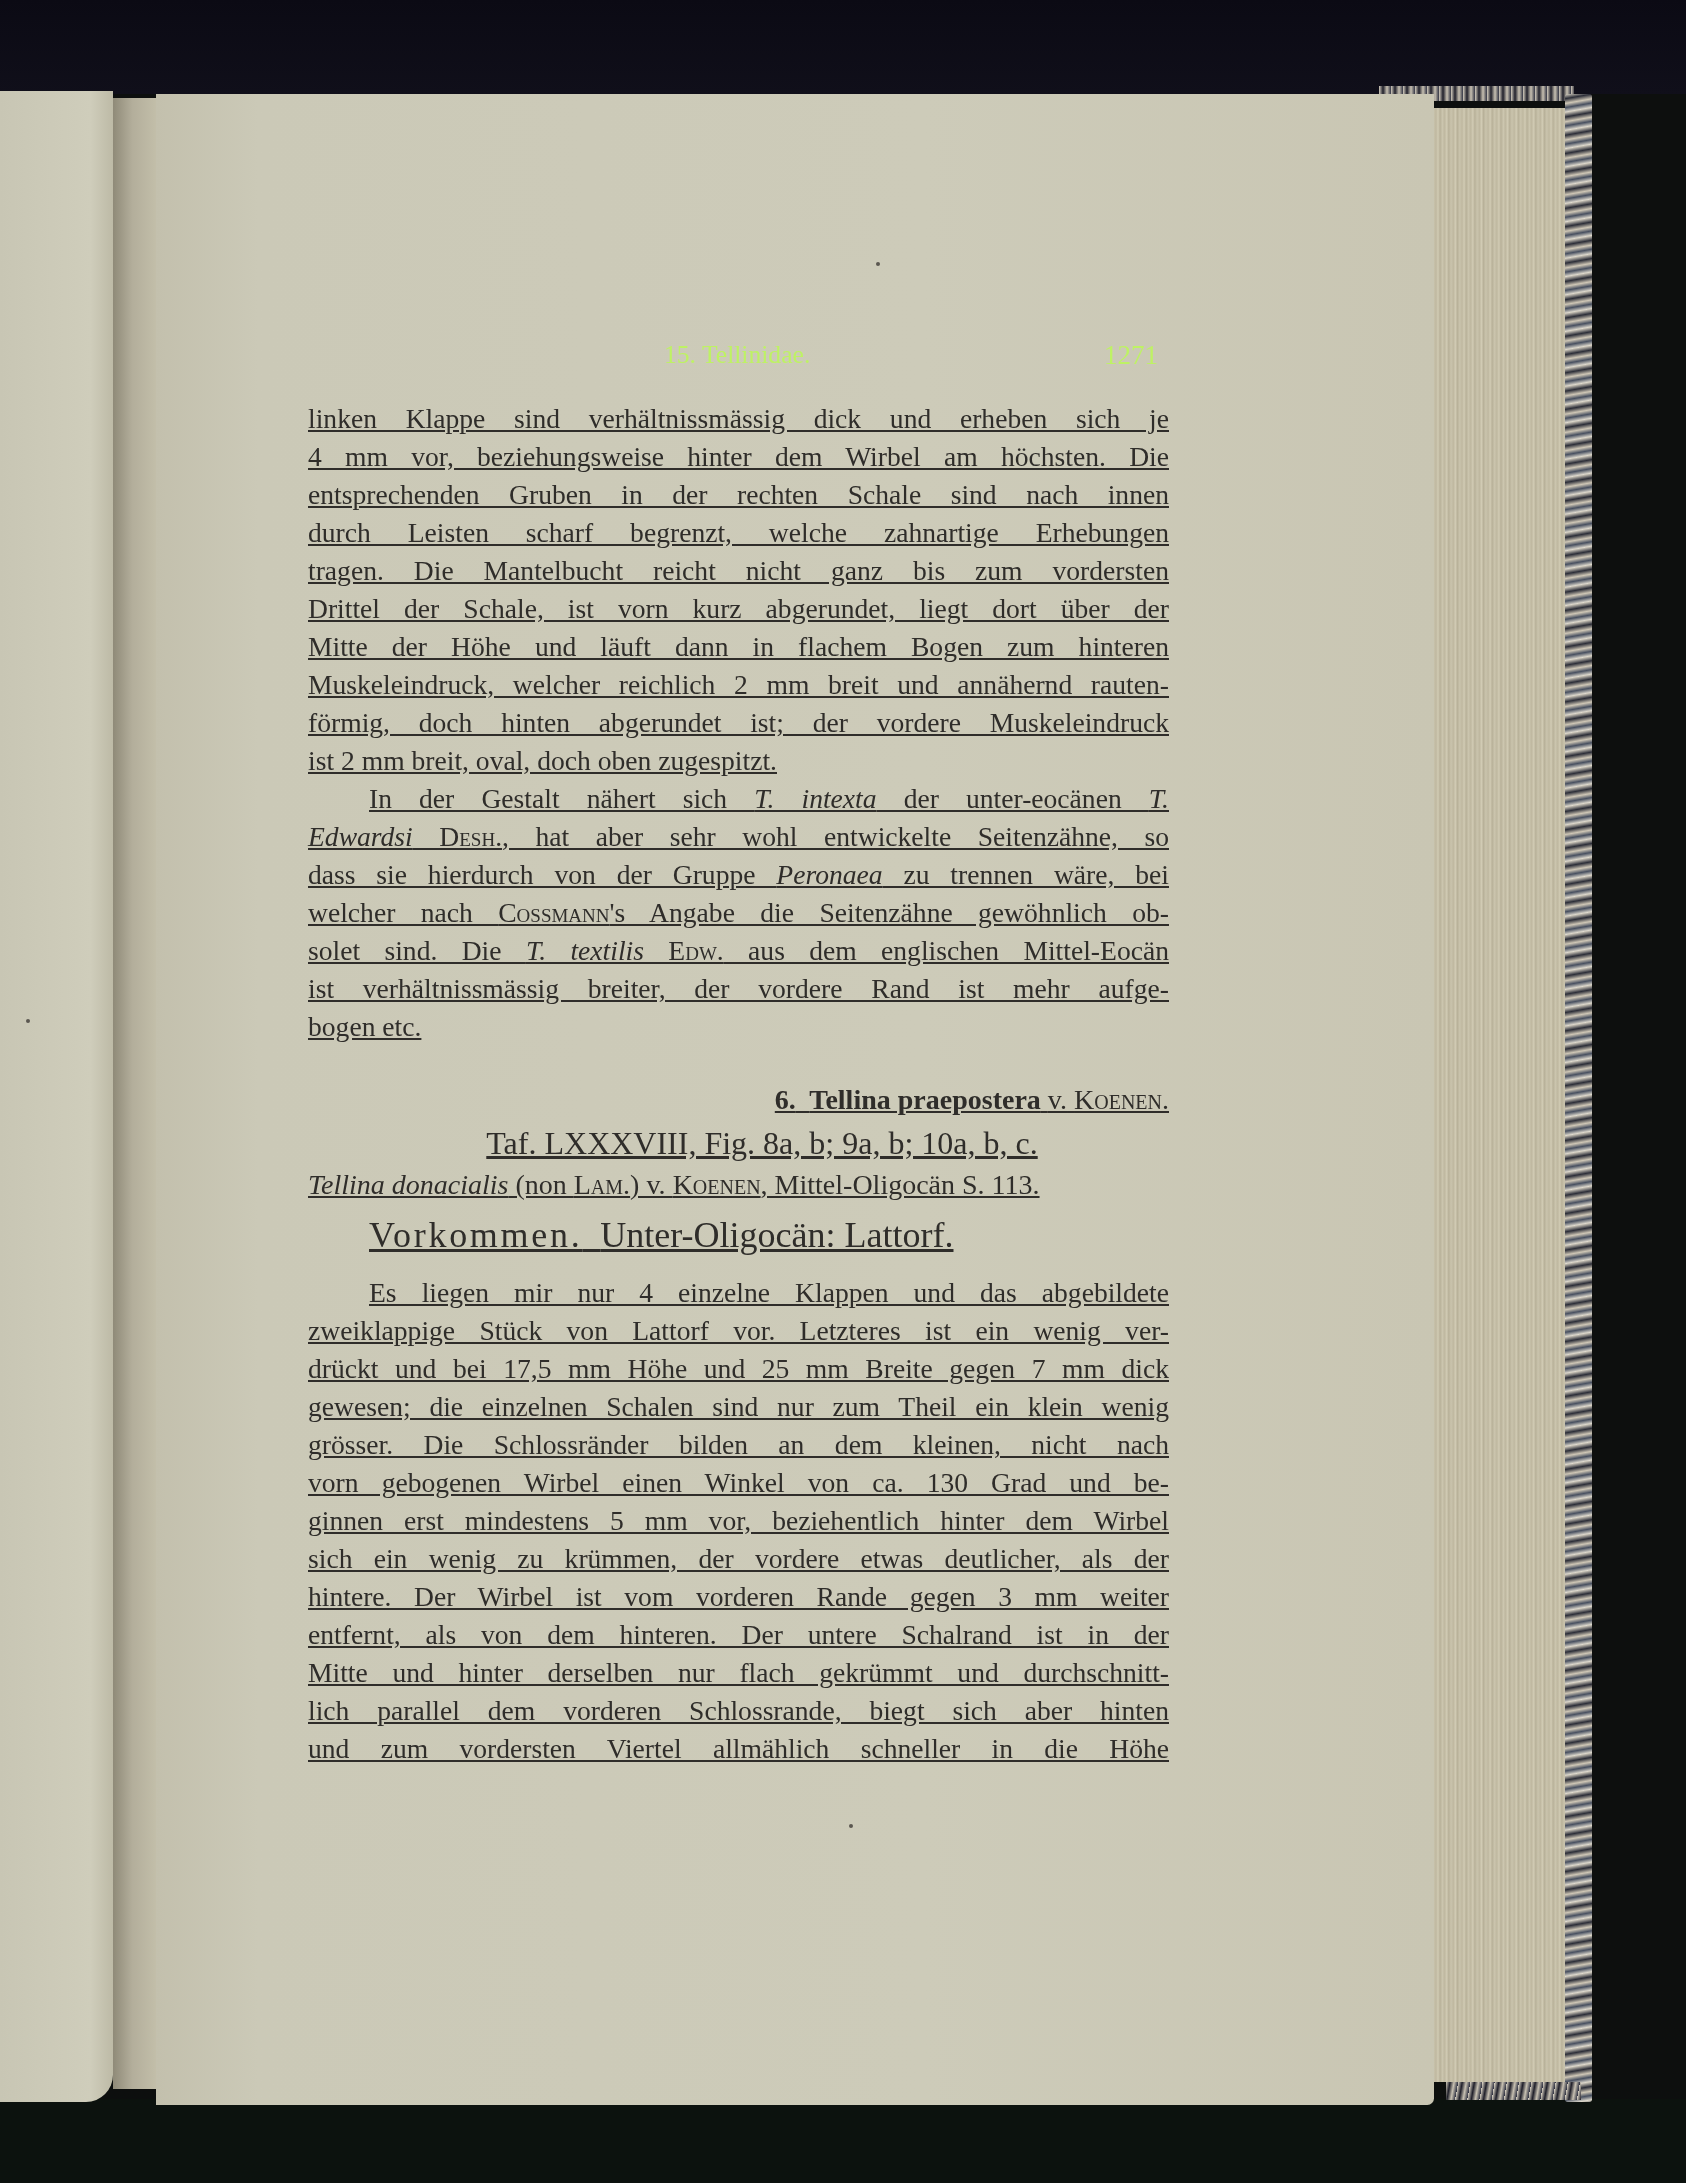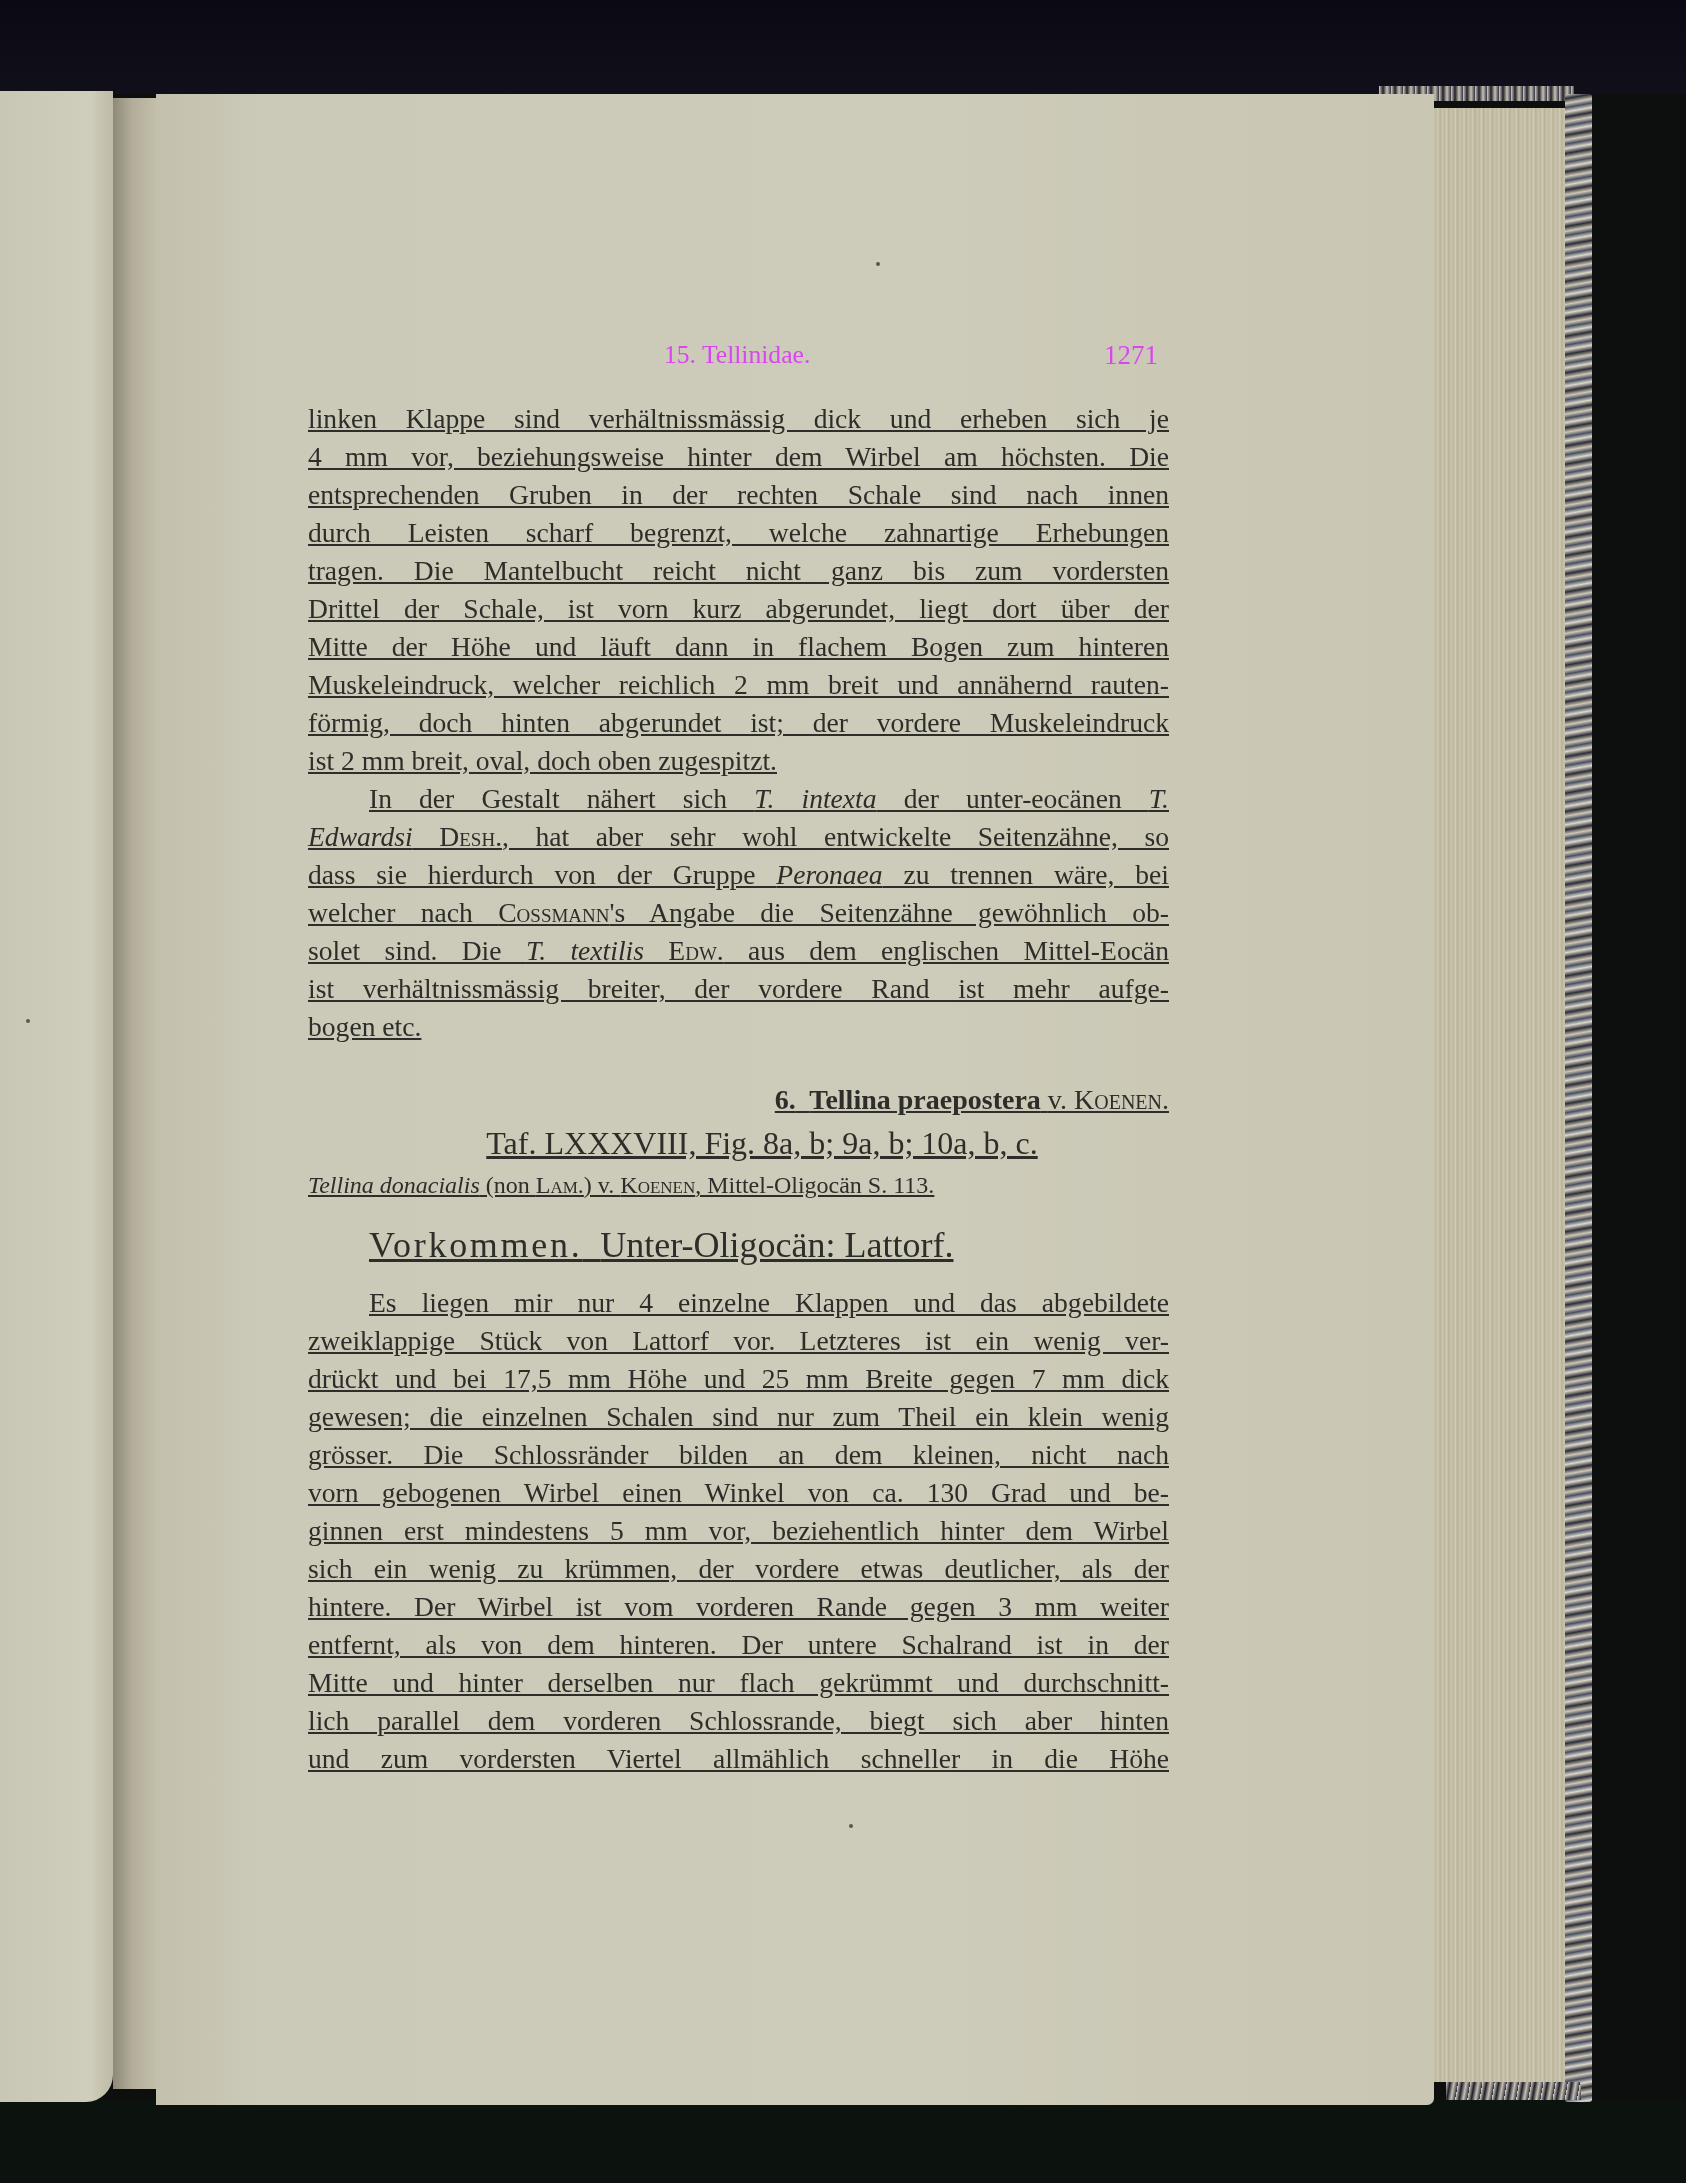--- a/index.html
+++ b/index.html
@@ -52,39 +52,39 @@
   }
 
   .text-block {
     position: absolute; left: 308px; top: 336px; width: 861px;
     color: #2f2d2a;
     font-size: 27.6px;
     line-height: 38px;
   }
   .running-head {
     position: absolute; left: 308px; top: 340px; width: 861px; height: 40px;
-    color: #d946ef; font-size: 25.6px;
+    color: #bef264; font-size: 25.6px;
   }
   .running-head .title { position: absolute; left: 356px; top: 0; }
   .running-head .pageno { position: absolute; right: 11px; top: 0; font-size: 27px; }
 
   .body-text { position: absolute; left: 0; top: 64px; width: 861px; text-decoration: underline; }
   p { margin: 0; text-align: justify; }
   .line { display: block; text-align: justify; text-align-last: justify; white-space: nowrap; }
   .line.last { text-align-last: left; }
   .indent { padding-left: 61px; }
   i { font-style: italic; }
   .sc { font-variant: small-caps; }
 
   .heading {
     text-align: right; font-weight: bold; font-size: 28px; margin-top: 35px; margin-bottom: 5.4px;
   }
   .heading .normal { font-weight: normal; }
   .taf { text-align: center; font-size: 32px; margin: 4px 0 2.7px 47px; }
-  .syn { font-size: 24px; margin: 4px 0 22px 0; }
+  .syn { font-size: 28px; margin: 4px 0 12px 0; }
   .vork { padding-left: 61px; font-size: 36px; margin-top: 1.3px; }
   .spaced { letter-spacing: 2.7px; }
 
   .speck { position: absolute; width: 4px; height: 4px; border-radius: 50%; background: #5a5750; }
 </style>
 </head>
 <body>
 
 <div class="backdrop-top"></div>
 <div class="backdrop-bottom"></div>

